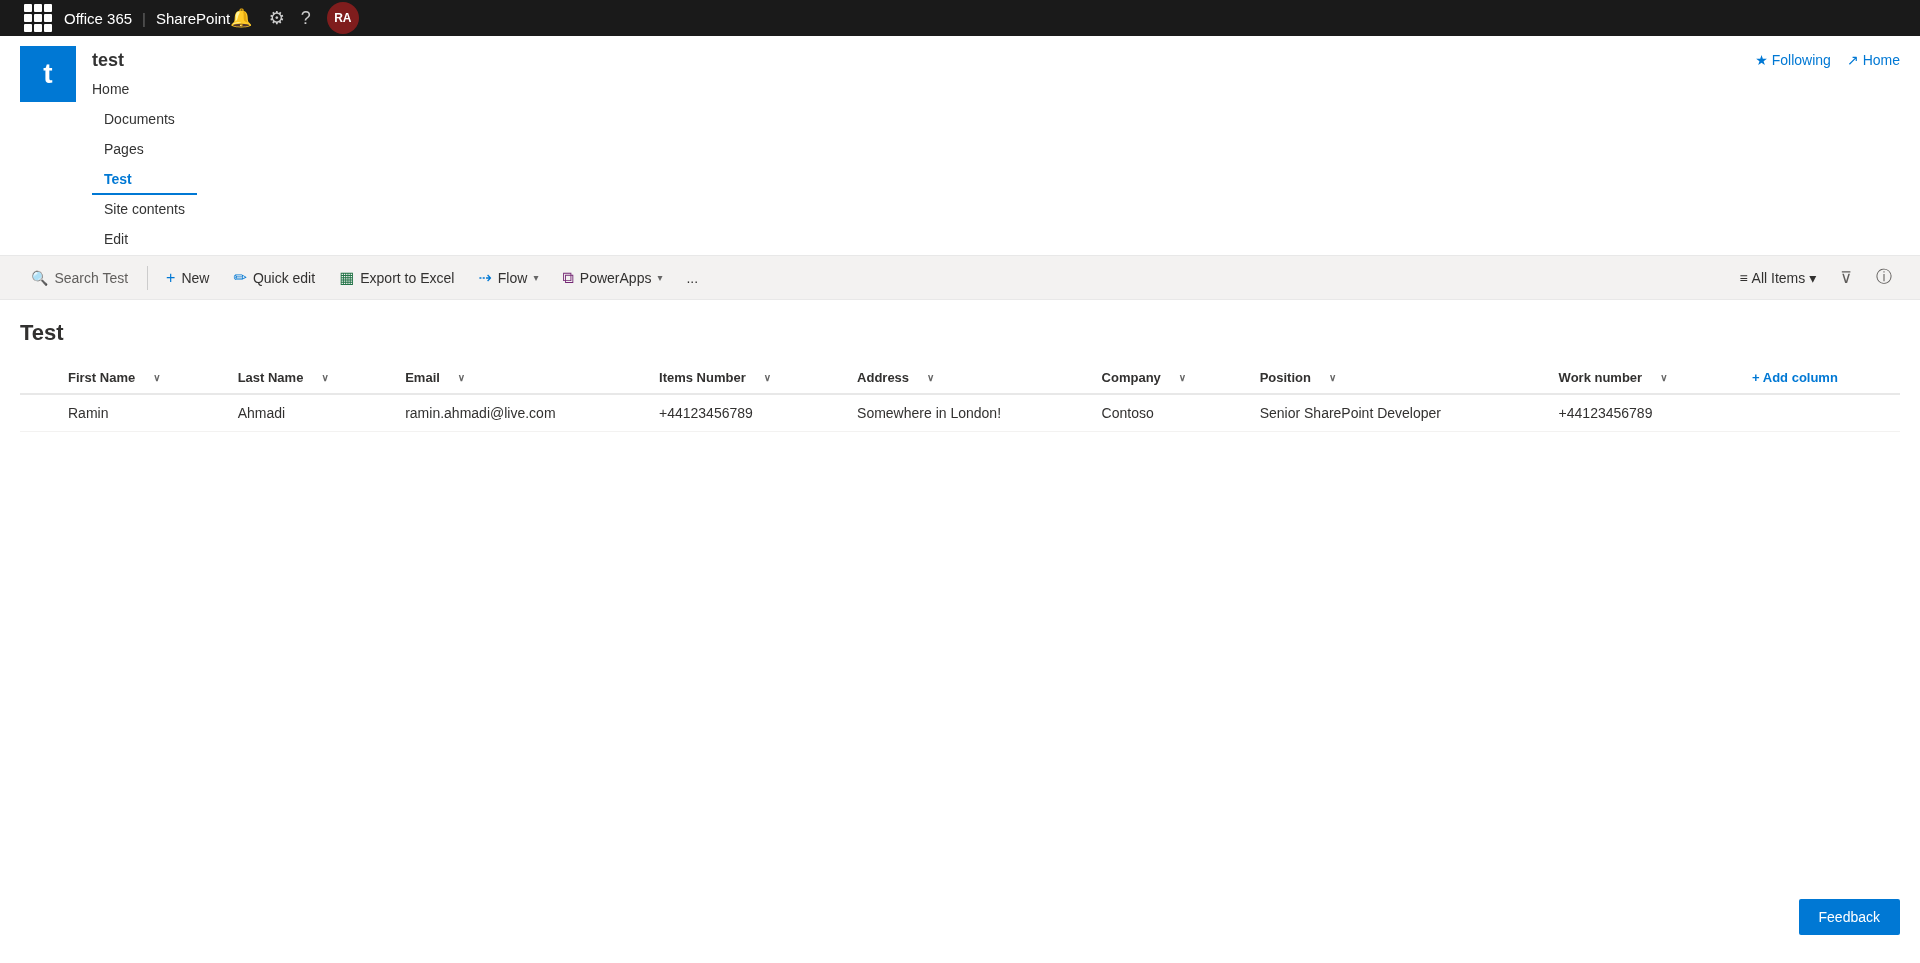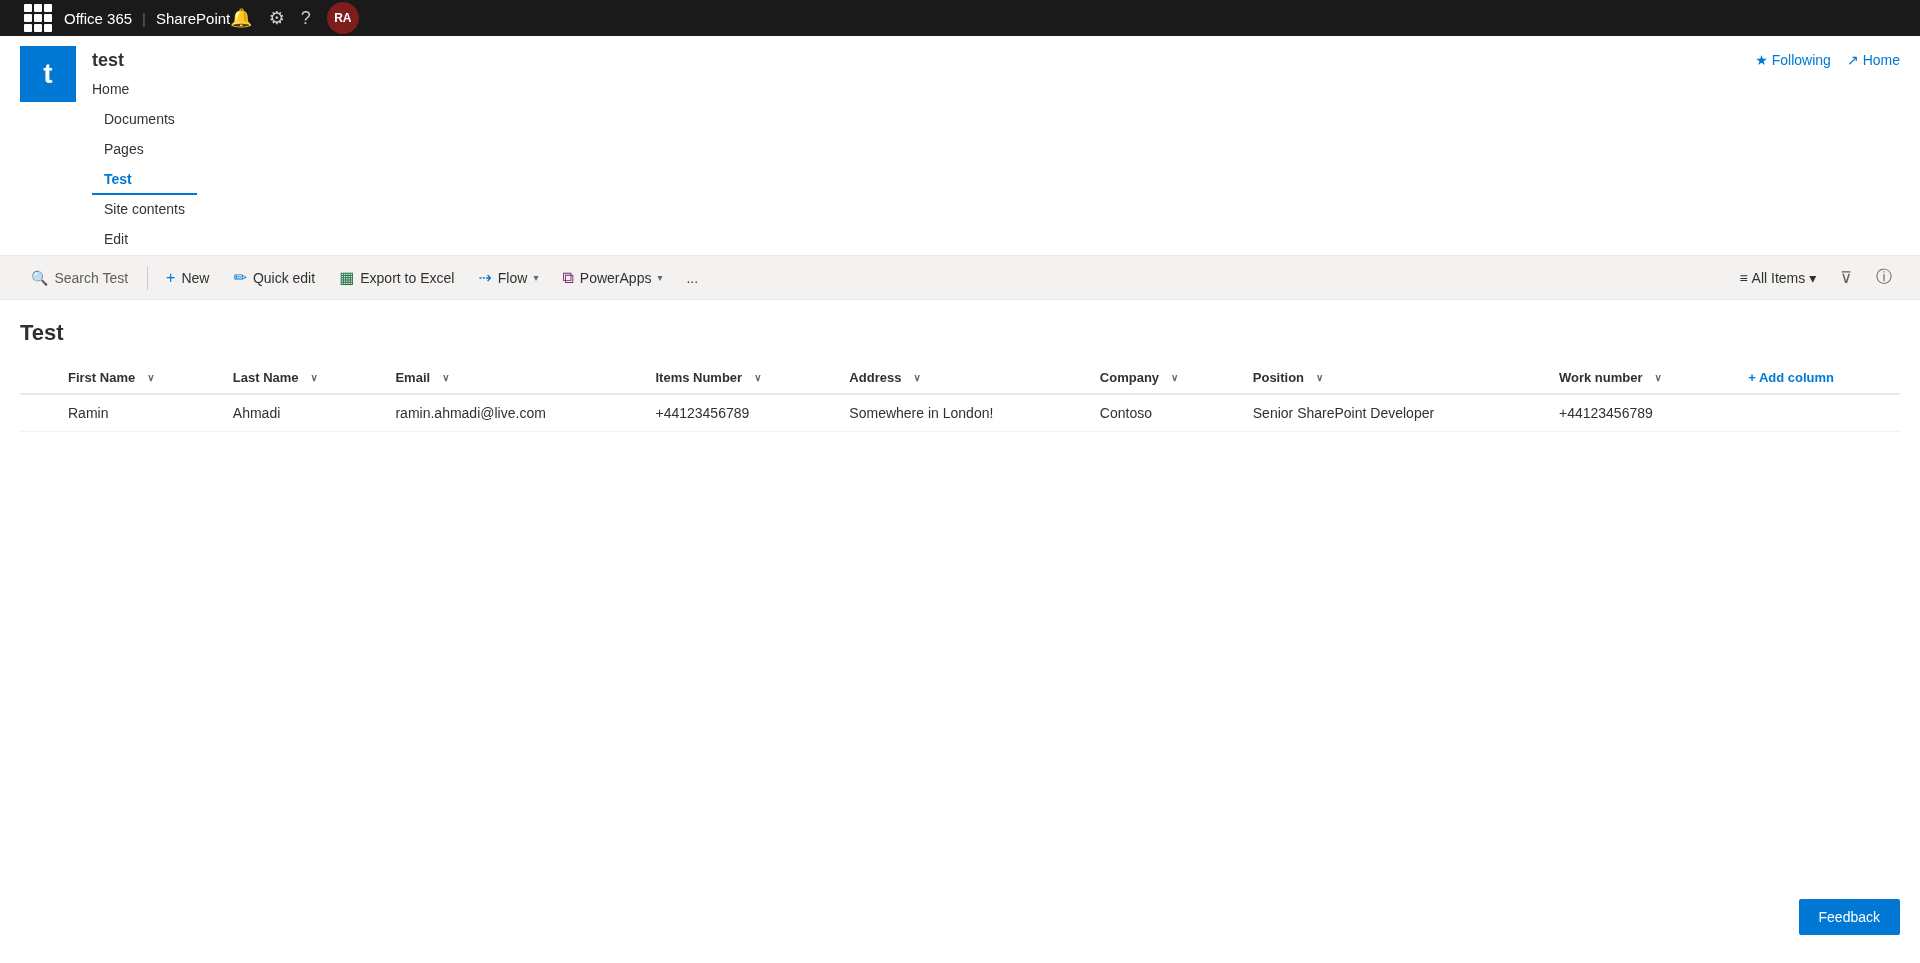--- a/index.html
+++ b/index.html
@@ -112,21 +112,21 @@
 
     
     .sp-table { width: 100%; border-collapse: collapse; }
     .sp-table thead tr { border-bottom: 2px solid #e8e8e8; }
     .sp-table th {
       text-align: left; padding: 8px 12px;
       font-size: 13px; font-weight: 600; color: #323130;
       white-space: nowrap; cursor: pointer;
       user-select: none;
     }
-    .sp-table th .col-header { display: flex; align-items: center; gap: 12px; }
+    .sp-table th .col-header { display: flex; align-items: center; gap: 18px; }
     .sp-table th .sort-icon { font-size: 10px; color: #666; }
     .sp-table td {
       padding: 10px 12px; font-size: 14px; color: #323130;
       border-bottom: 1px solid #f3f2f1;
     }
     .sp-table .add-column {
       color: #0078d4; font-size: 13px; cursor: pointer;
       white-space: nowrap; display: flex; align-items: center; gap: 4px;
     }
 

